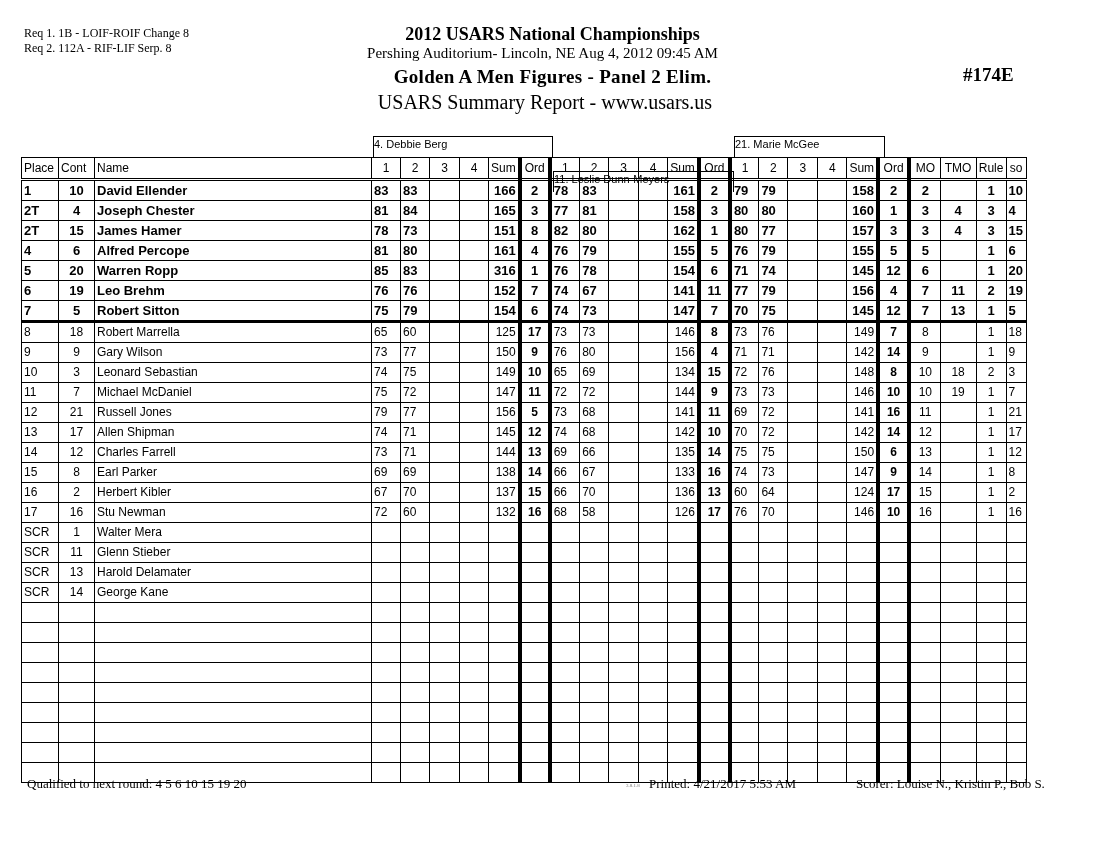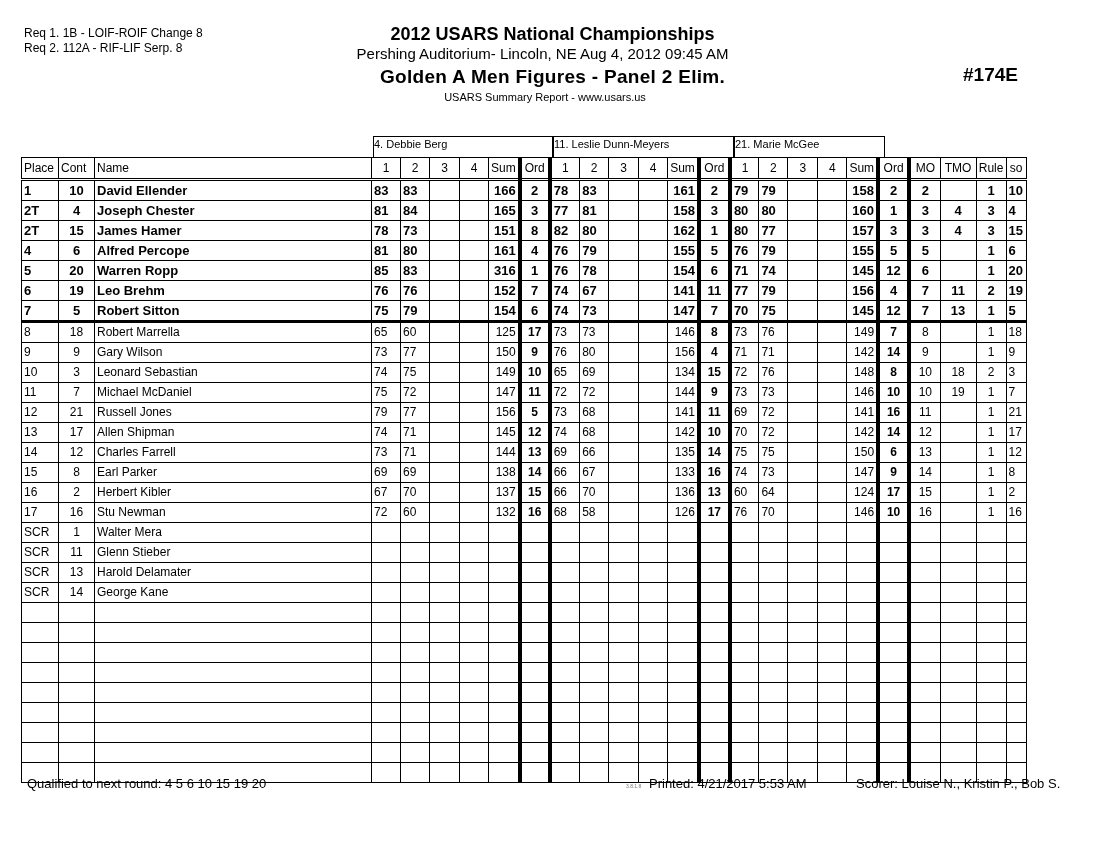--- a/index.html
+++ b/index.html
@@ -1,24 +1,24 @@
 <!DOCTYPE html>
 <html><head>
 <meta charset="utf-8">
 <style>
   html, body { margin:0; padding:0; background:#ffffff; }
   body { width:1100px; height:850px; position:relative; overflow:hidden;
          font-family:"Liberation Sans", "DejaVu Sans", sans-serif; color:#000; }
-  .abs { position:absolute; white-space:nowrap; }
+  .abs { position:absolute; white-space:nowrap;font-family:Liberation Serif, serif; }
   .req { left:24px; font-size:12px; line-height:14px; }
   .center { left:0; width:1100px; text-align:center; }
   .t1 { top:24px; font-size:18px; font-weight:bold; left:0; width:1105px; }
   .t2 { top:45px; font-size:15px; left:0; width:1085px; }
   .t3 { top:66px; font-size:19px; font-weight:bold; left:0; width:1105px; letter-spacing:0.3px; }
-  .t4 { top:91px; font-size:11px; left:0; width:1090px; }
+  .t4 { top:91px; font-size:20px; left:0; width:1090px; }
   .docnum { left:963px; top:24px; font-size:19px; font-weight:bold;margin-top:40px; }
 
   table.grid { position:absolute; left:21px; top:157px; border-collapse:collapse; table-layout:fixed; }
   table.grid td { border:1px solid #000; height:19px; padding:0 2px; font-size:12px; line-height:19px;
                   overflow:hidden; white-space:nowrap; }
   table.grid tr.hdr td { height:20px; border-bottom:3px double #000; }
   table.grid tr.cut td { border-bottom:3px solid #000; }
   td.c { text-align:center; }
   td.r { text-align:right; }
   td.ord { font-weight:bold; font-size:13px; text-align:center; border-left:4px solid #000 !important; }
@@ -37,21 +37,21 @@
 <div class="abs req" style="top:26px;">Req  1.  1B - LOIF-ROIF Change 8</div>
 <div class="abs req" style="top:41px;">Req  2.  112A - RIF-LIF Serp. 8</div>
 
 <div class="abs center t1">2012 USARS National Championships</div>
 <div class="abs center t2">Pershing Auditorium- Lincoln, NE  Aug 4, 2012  09:45 AM</div>
 <div class="abs center t3">Golden A Men Figures - Panel 2 Elim.</div>
 <div class="abs center t4">USARS Summary Report - www.usars.us</div>
 <div class="abs docnum">#174E</div>
 
 <div class="judge-hdr" style="left:373px; width:180px;">4.  Debbie Berg</div>
-<div class="judge-hdr" style="left:553px; width:181px;">11.  Leslie Dunn-Meyers</div>
+<div class="judge-hdr" style="left:553px; width:181px;margin-top:35px;">11.  Leslie Dunn-Meyers</div>
 <div class="judge-hdr" style="left:734px; width:151px;">21.  Marie McGee</div>
 
 <table class="grid">
   <colgroup>
     <col style="width:37px">
       <col style="width:36px">
       <col style="width:277px">
     <col style="width:29px">
       <col style="width:29px">
       <col style="width:30px">

